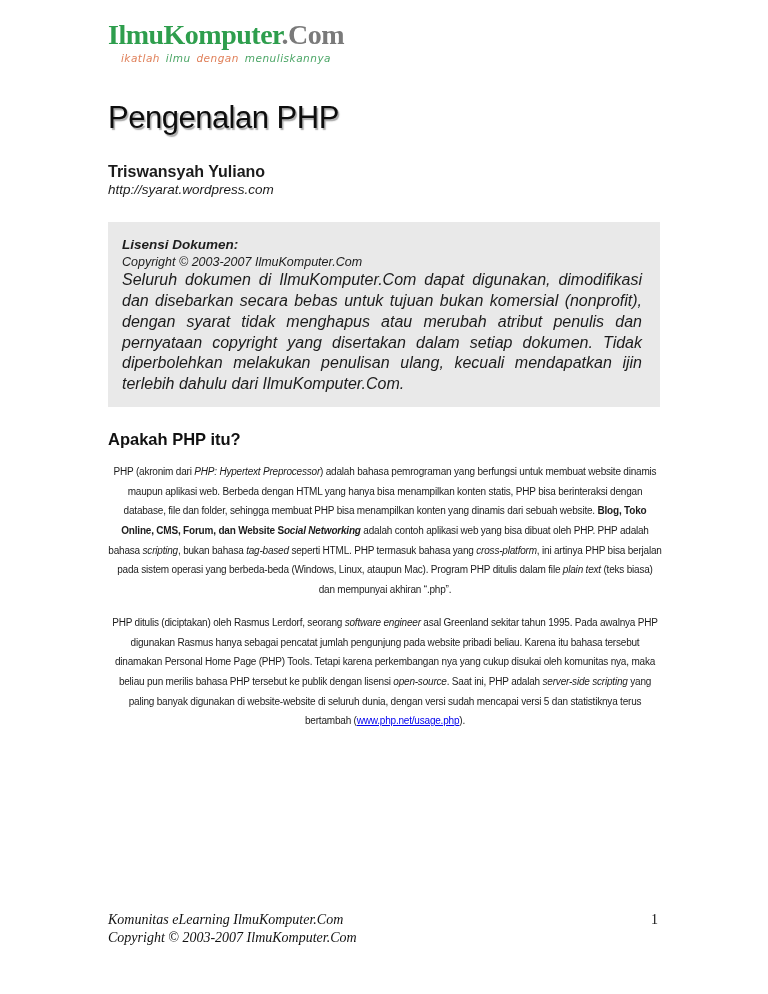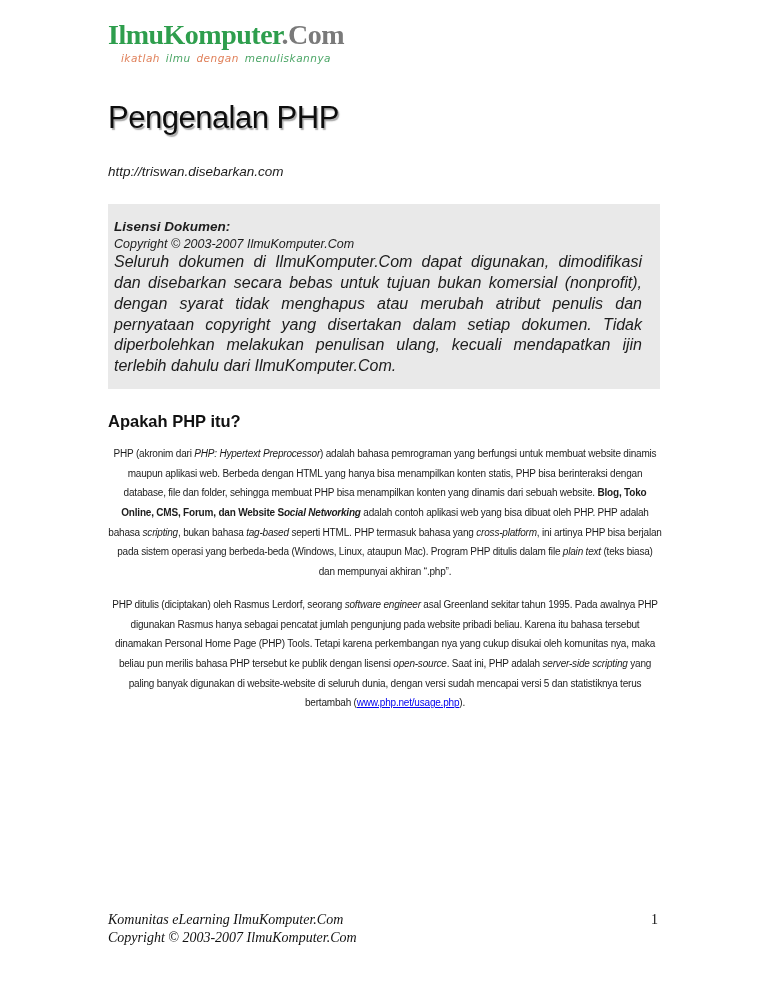--- a/index.html
+++ b/index.html
@@ -29,21 +29,21 @@
     text-shadow:1.5px 1.5px 1.2px rgba(0,0,0,0.35);
   }
   
   .author { margin-top:27px; }
   .author-name { font-size:16px; font-weight:bold; }
   .author-email, .author-site { font-size:13.5px; font-style:italic; line-height:1.35; }
   
   .license-box {
     margin-top:23px;
     background:#e9e9e9;
-    padding:15px 18px 12px 6px;
+    padding:15px 18px 12px 14px;
     width:552px;
   }
   .license-heading { font-size:13.5px; font-weight:bold; font-style:italic; margin-bottom:2px; }
   .license-copyright { font-size:12.5px; font-style:italic; line-height:1.3; }
   .license-body { font-size:16px; font-style:italic; line-height:1.3; text-align:justify; }
   
   h2.section-heading { margin-top:23px; font-size:16.5px; font-weight:bold; color:#111; }
   p.body-par {
     margin-top:13px;
     width:554px;
@@ -74,21 +74,22 @@
   <div class="logo-block">
     <div class="logo-line">
       <span class="logo-main">IlmuKomputer</span><span class="logo-suffix">.Com</span>
     </div>
     <div class="tagline"><span style="color: rgb(224, 128, 90);">ikatlah</span><span style="color: rgb(74, 165, 101);"> ilmu</span><span style="color: rgb(224, 128, 90);"> dengan</span><span style="color: rgb(74, 165, 101);"> menuliskannya</span></div>
   </div>
 
   <h1 class="doc-title">Pengenalan PHP</h1>
 
   <div class="author">
-    <div class="author-site">http://triswan.disebarkan.com</div>
+    <div class="author-name">Triswansyah Yuliano</div>
+    <div class="author-site">http://syarat.wordpress.com</div>
   </div>
 
   <div class="license-box">
     <div class="license-heading">Lisensi Dokumen:</div>
     <div class="license-copyright">Copyright © 2003-2007 IlmuKomputer.Com</div>
     <div class="license-body">Seluruh dokumen di IlmuKomputer.Com dapat digunakan, dimodifikasi dan disebarkan secara bebas untuk tujuan bukan komersial (nonprofit), dengan syarat tidak menghapus atau merubah atribut penulis dan pernyataan copyright yang disertakan dalam setiap dokumen. Tidak diperbolehkan melakukan penulisan ulang, kecuali mendapatkan ijin terlebih dahulu dari IlmuKomputer.Com.</div>
   </div>
 
   <section>
     <h2 class="section-heading">Apakah PHP itu?</h2>

